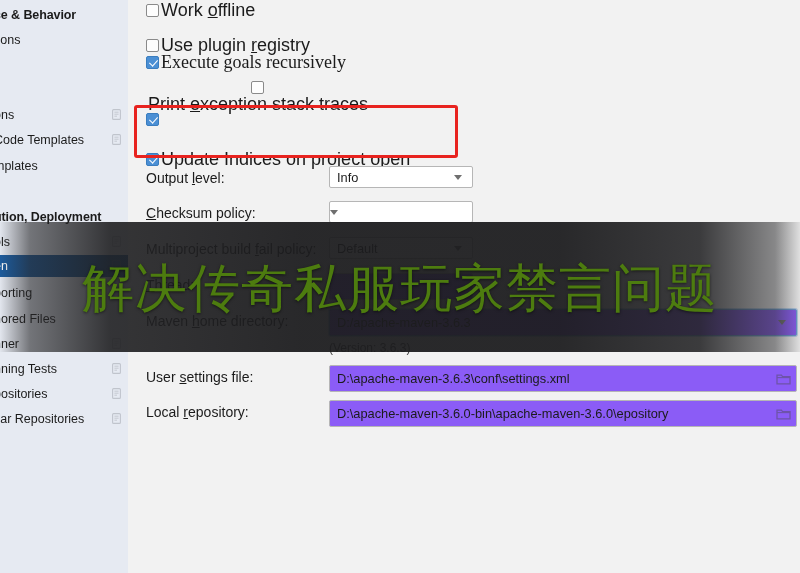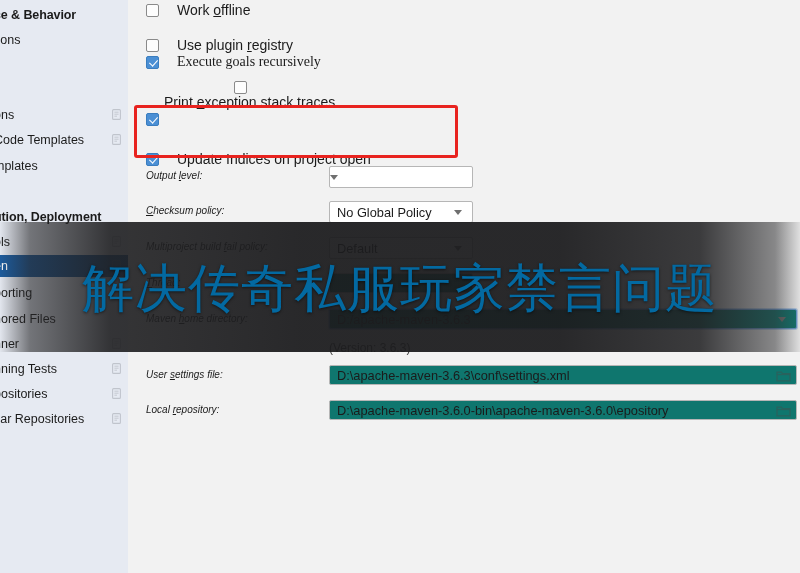--- a/index.html
+++ b/index.html
@@ -92,47 +92,46 @@
   .cb-box.on::after {
     content: "";
     position: absolute;
     left: 3.5px; top: 1px;
     width: 4px; height: 7px;
     border: solid #ffffff;
     border-width: 0 1.8px 1.8px 0;
     transform: rotate(42deg);
   }
   .cb-text {
-    font-size: 14px;
+    font-size: 18px;
     color: #1b1b1b;
-    margin-left: 18px;
+    margin-left: 2px;
     white-space: nowrap;
   }
   .cb-text u { text-decoration: underline; text-underline-offset: 1px; }
 
   
   #red-box {
     position: absolute;
     left: 6px;
     top: 105px;
     width: 324px;
     height: 53px;
     border: 3px solid #e8231f;
     border-radius: 3px;
     box-sizing: border-box;
     pointer-events: none;
   }
 
   
   .form-label {
     position: absolute;
-    font-size: 10px;
+    font-size: 14px;
     color: #1b1b1b;
     white-space: nowrap;
-    font-style: italic;
   }
   .form-label u { text-decoration: underline; text-underline-offset: 1px; }
 
   .combo {
     position: absolute;
     left: 201px;
     width: 144px;
     height: 22px;
     background: #ffffff;
     border: 1px solid #b6b6b6;
@@ -154,22 +153,22 @@
     border-left: 4.5px solid transparent;
     border-right: 4.5px solid transparent;
     border-top: 5px solid #6f6f6f;
     margin-right: 10px;
     flex: 0 0 auto;
   }
 
   .textfield {
     position: absolute;
     left: 201px;
-    height: 20px;
-    background: #0f766e;
+    height: 27px;
+    background: #8b5cf6;
     border: 1px solid #b6b6b6;
     border-radius: 2px;
     box-sizing: border-box;
     display: flex;
     align-items: center;
   }
   .textfield.focused {
     border-color: #6c9ed4;
     box-shadow: 0 0 0 1px #b7cfe9;
   }
@@ -217,21 +216,21 @@
         rgba(60,60,62,0.10) 800px);
     pointer-events: none;
   }
   #overlay-text {
     position: absolute;
     left: 82px;
     top: 262px;
     font-size: 52px;
     line-height: 52px;
     letter-spacing: 1px;
-    color: #0369a1;
+    color: #4d7c0f;
     font-family: "DejaVu Sans", "Liberation Sans", sans-serif;
     white-space: nowrap;
     text-shadow: 0 1px 3px rgba(0,0,0,0.55);
     pointer-events: none;
   }
 </style>
 </head>
 <body>
 
 <div id="screen">
@@ -354,26 +353,26 @@
         <div class="cb-row" style="top: 149px;">
           <span class="cb-box on"></span>
           <span class="cb-text">Update Indices on project open</span>
         </div>
       </div>
 
     <div id="red-box"></div>
 
     <div class="form-label" style="top:170px; left:18px;" id="lbl-output">Output <u>l</u>evel:</div>
     <div class="combo" style="top:166px;">
+      <span class="cv">Info</span>
       <span class="arrow"></span>
     </div>
 
     <div class="form-label" style="top:205px; left:18px;" id="lbl-checksum"><u>C</u>hecksum policy:</div>
     <div class="combo" style="top:201px;">
-      <span class="cv">No Global Policy</span>
       <span class="arrow"></span>
     </div>
 
     <div class="form-label" style="top:241px; left:18px;" id="lbl-multi">Multiproject build <u>f</u>ail policy:</div>
     <div class="combo" style="top:237px;">
       <span class="cv">Default</span>
       <span class="arrow"></span>
     </div>
 
     <div class="form-label" style="top:277px; left:18px;" id="lbl-thread"><u>T</u>hread:</div>

